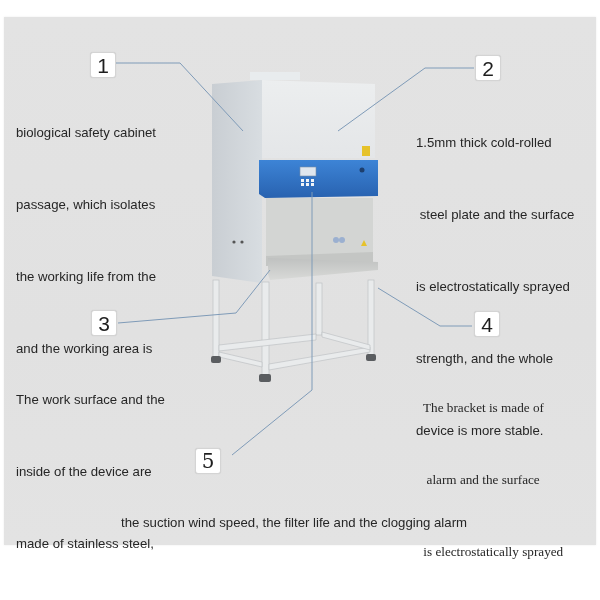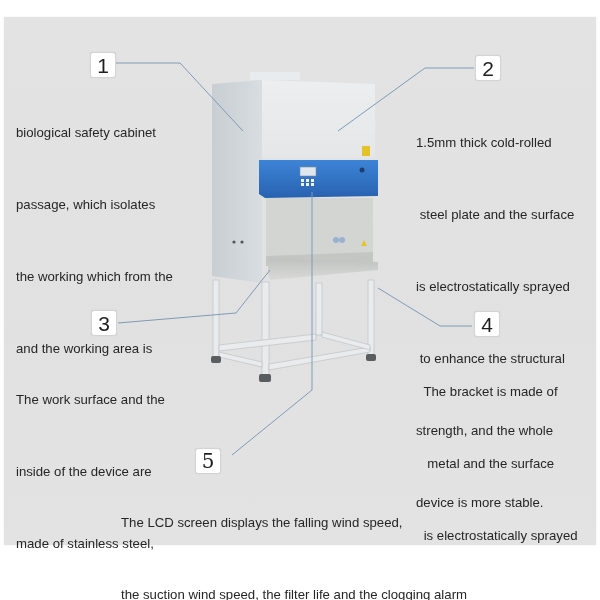--- a/index.html
+++ b/index.html
@@ -96,51 +96,49 @@
     <polyline points="118,323 236,313 270,270"></polyline>
     <polyline points="378,288 440,326 472,326"></polyline>
     <polyline points="232,455 312,390 312,192"></polyline>
   </g>
 </svg>
 
 <div class="callout" style="left:90px; top:52px;">1</div>
 <div class="text-block" style="left:16px; top:73px;">
   <div>biological safety cabinet</div>
   <div>passage, which isolates</div>
-  <div>the working which from the</div>
+  <div>the working life from the</div>
   <div>and the working area is</div>
   
   
   
 </div>
 
 <div class="callout" style="left:475px; top:55px;">2</div>
 <div class="text-block" style="left:416px; top:83px;">
   <div>1.5mm thick cold-rolled</div>
   <div> steel plate and the surface</div>
   <div>is electrostatically sprayed</div>
-  <div> to enhance the structural</div>
   <div>strength, and the whole</div>
   <div>device is more stable.</div>
 </div>
 
 <div class="callout" style="left:91px; top:310px;">3</div>
 <div class="text-block" style="left:16px; top:340px;">
   <div>The work surface and the</div>
   <div>inside of the device are</div>
   <div>made of stainless steel,</div>
   
   
 </div>
 
 <div class="callout" style="left:474px; top:311px;">4</div>
-<div class="text-block" style="left:420px; top:332px;">
+<div class="text-block" style="left:420px; top:348px;font-family:Liberation Serif, serif;">
   <div> The bracket is made of</div>
-  <div>  metal and the surface</div>
+  <div>  alarm and the surface</div>
   <div> is electrostatically sprayed</div>
 </div>
 
 <div class="callout serif" style="left:195px; top:448px;">5</div>
 <div class="text-block" style="left:121px; top:463px;">
-  <div>The LCD screen displays the falling wind speed,</div>
   <div>the suction wind speed, the filter life and the clogging alarm</div>
   
 </div>
 
 </body></html>

